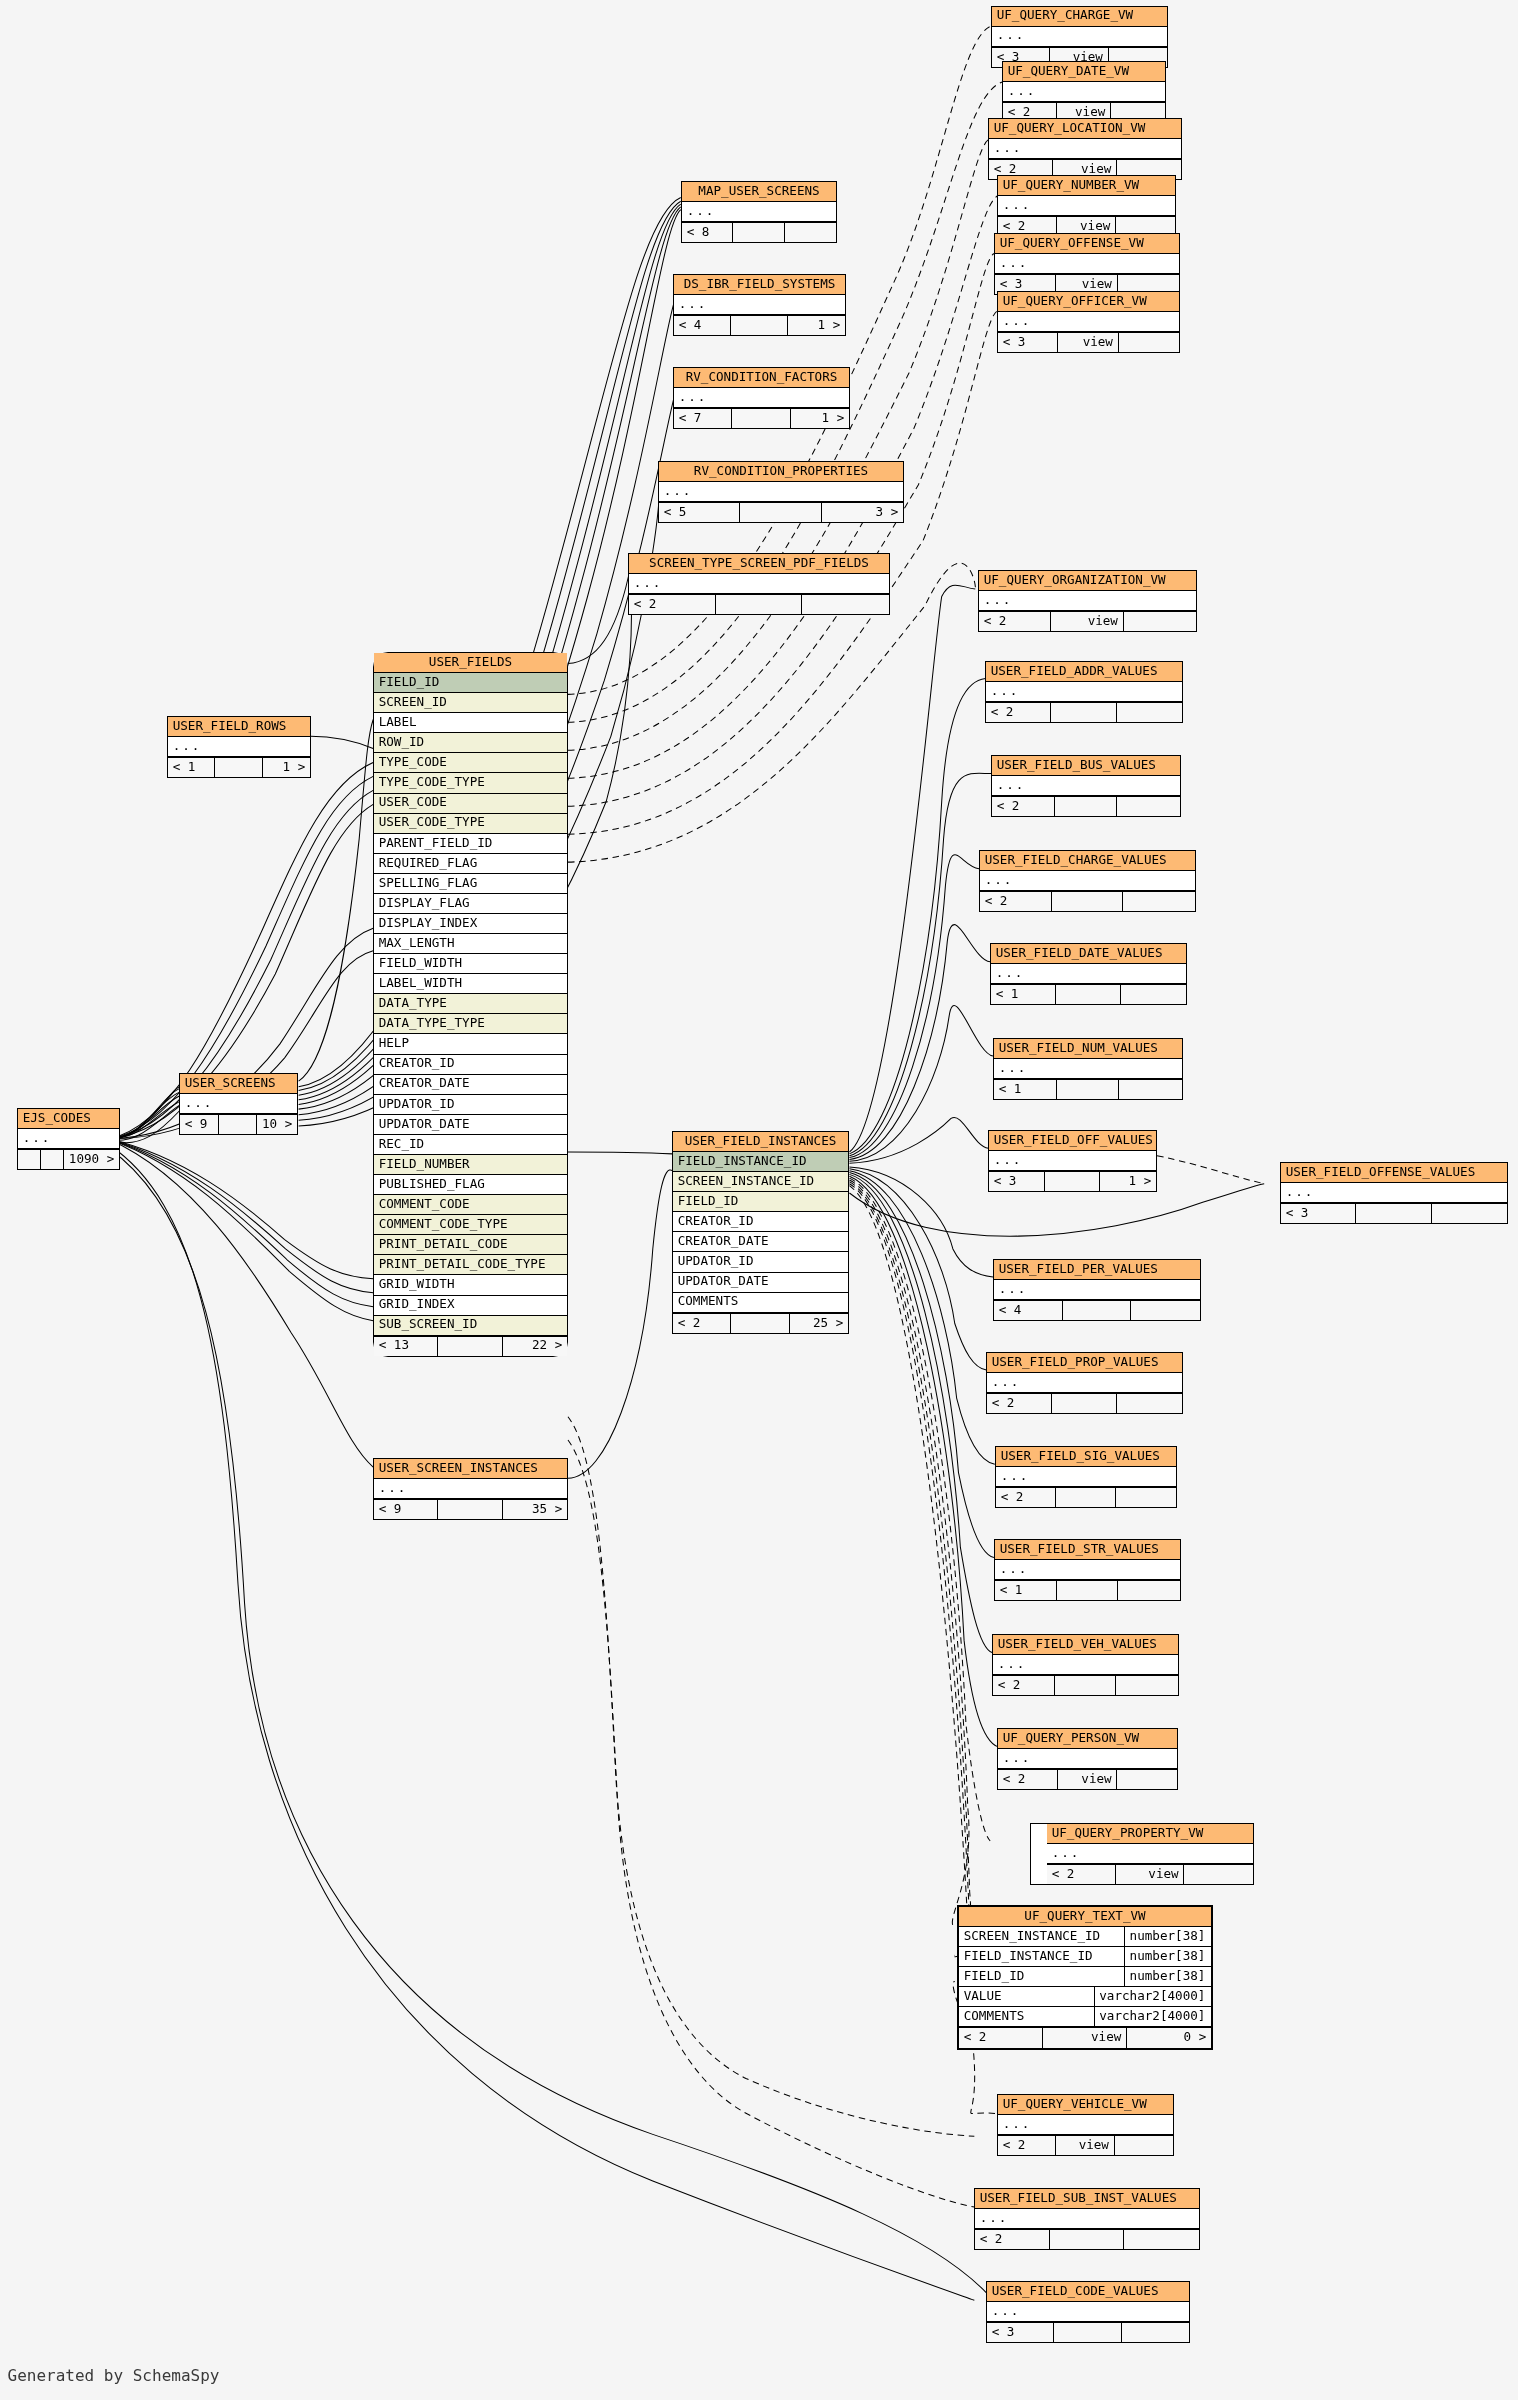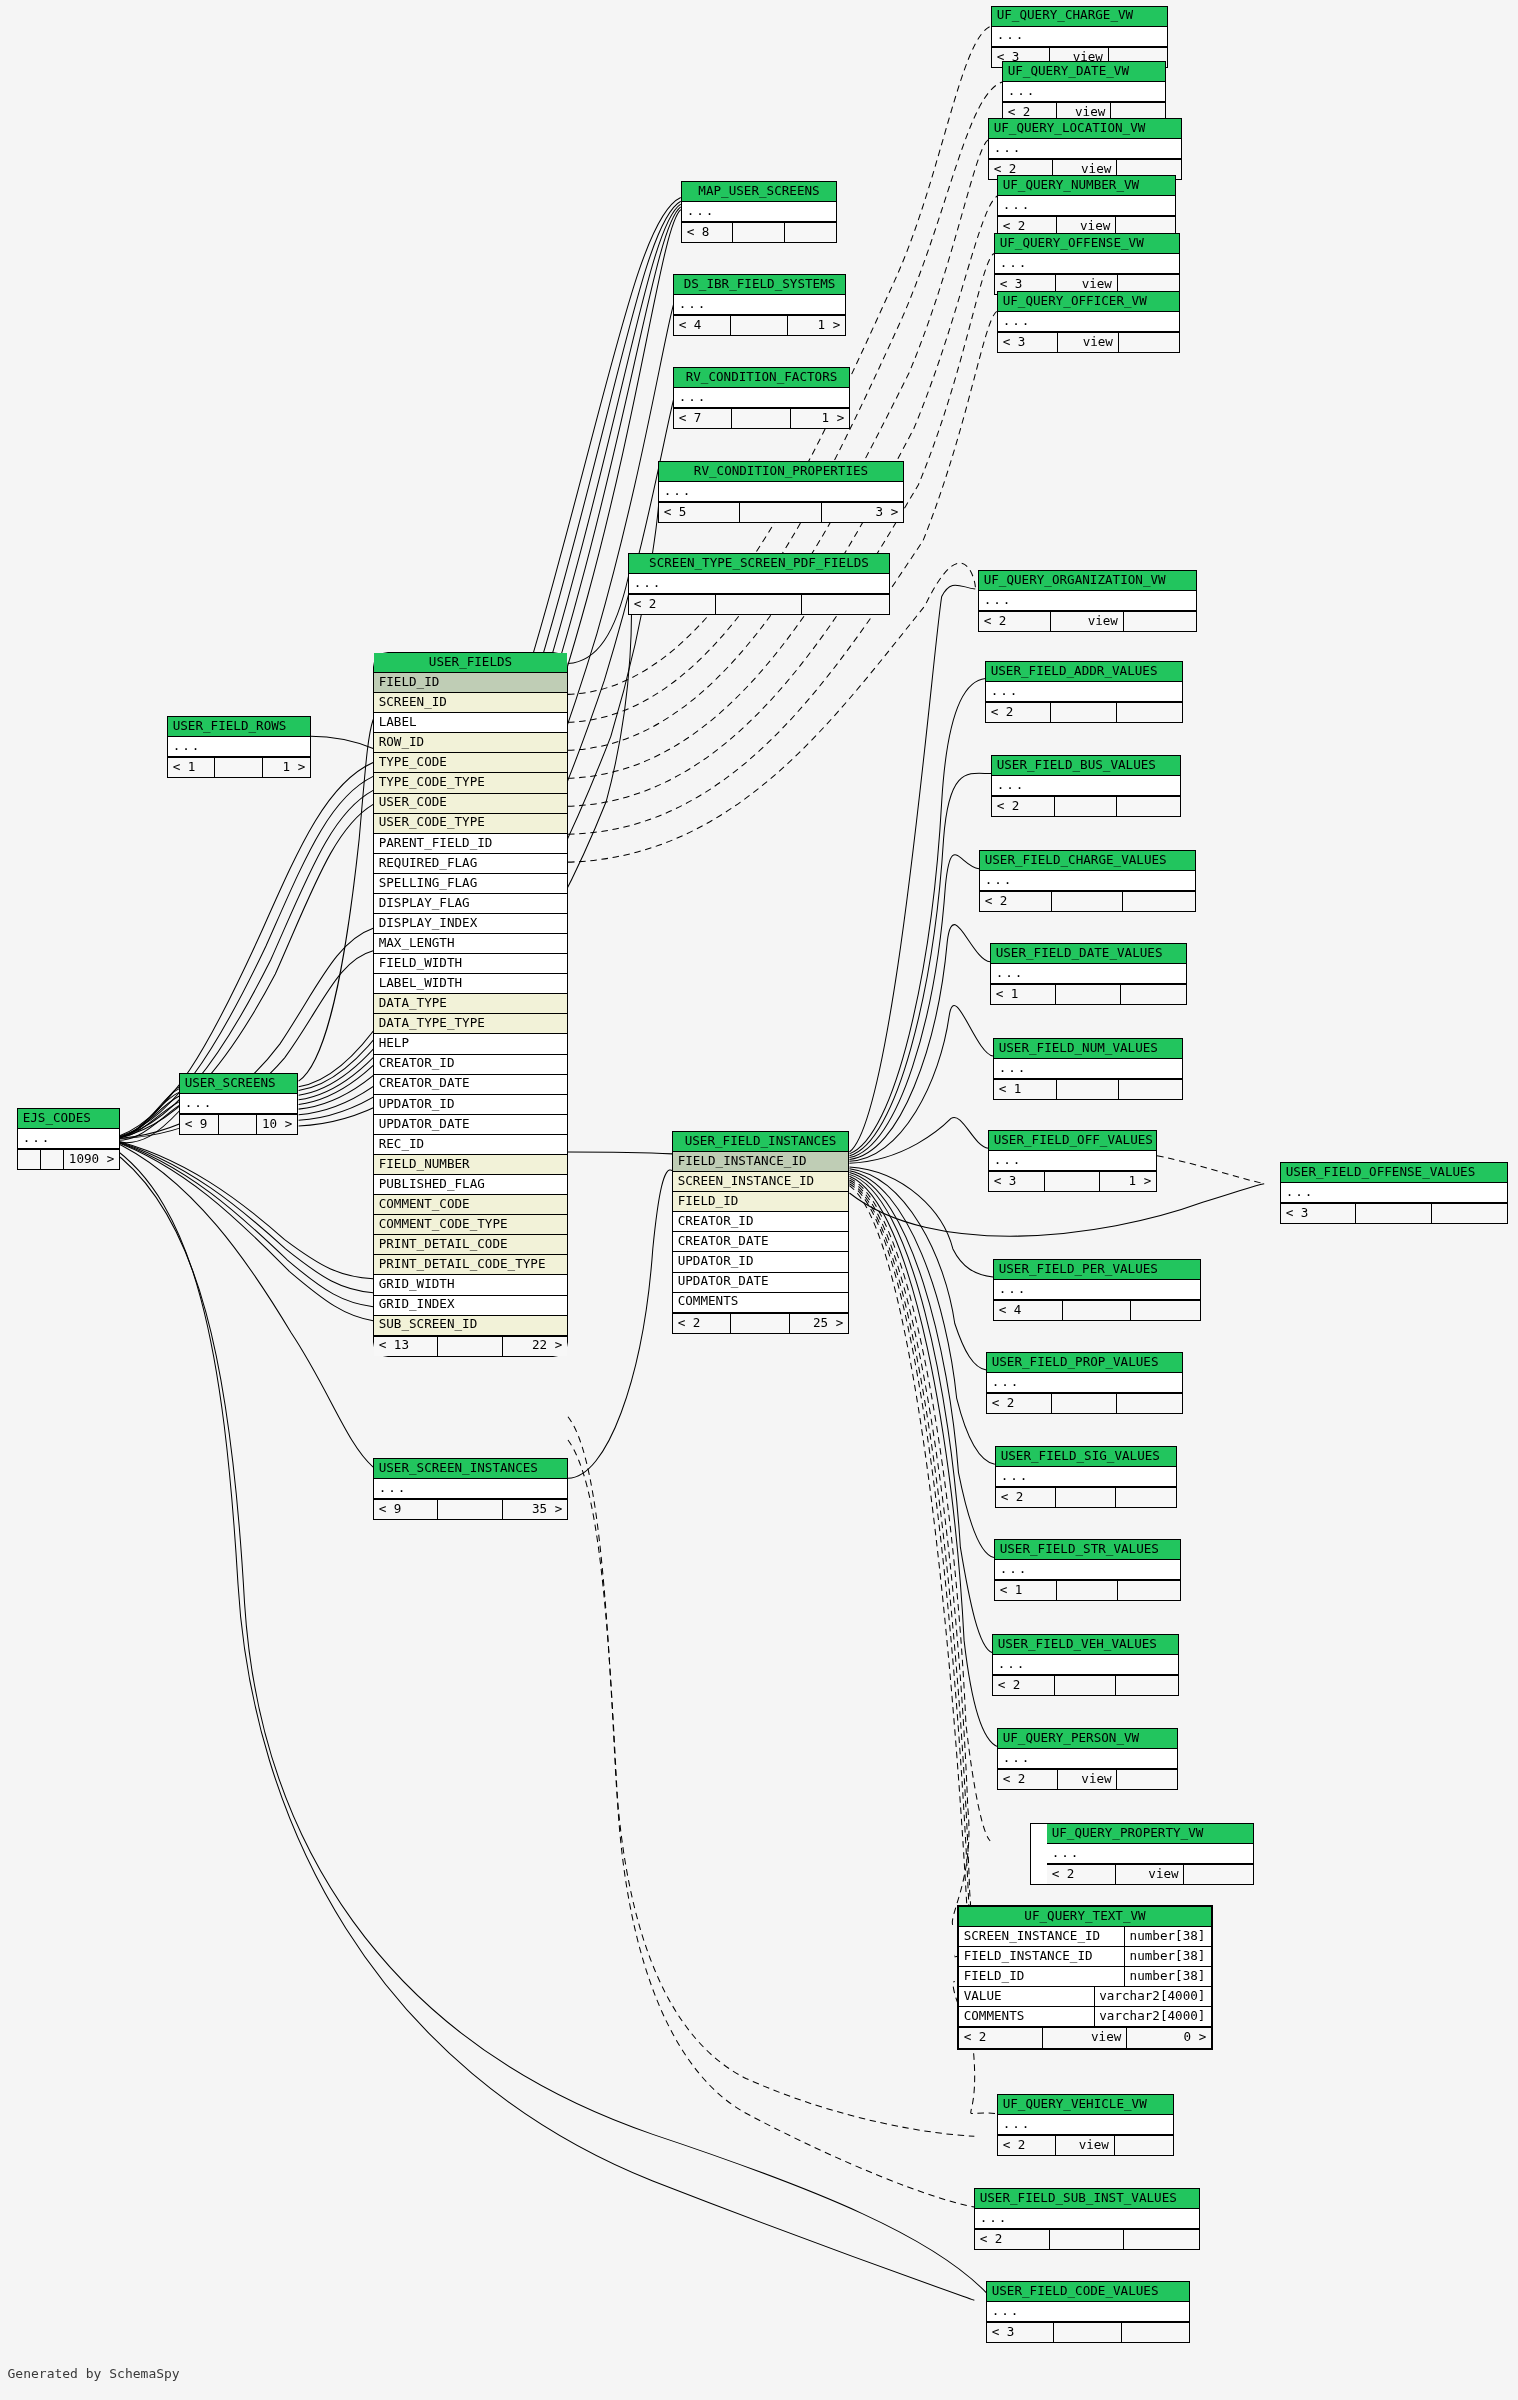--- a/index.html
+++ b/index.html
@@ -16,21 +16,21 @@
     position:absolute;
     background:#ffffff;
     border:0.9px solid #000;
     box-sizing:border-box;
     font-size:12.6px;
     line-height:1;
     z-index:5;
   }
   .tbl.focus{border:2.8px solid #000;}
   .thead{
-    background:#22c55e;
+    background:#fdba74;
     color:#000;
     text-align:center;
     padding:2.8px 4.7px 3.7px 4.7px;
     white-space:nowrap;
     border-bottom:0.9px solid #000;
     letter-spacing:0px;
   }
   .thead.left{text-align:left;}
   .rowline{
     display:flex;
@@ -65,21 +65,21 @@
     box-sizing:border-box;
     white-space:nowrap;
     background:#f7f7f7;
   }
   .foot .f1{text-align:left;border-right:0.9px solid #000;}
   .foot .f2{text-align:right;border-right:0.9px solid #000;}
   .foot .f3{text-align:right;}
   .credit{
     position:absolute;
     left:7.5px;top:2366px;
-    font-size:13px;
+    font-size:16px;
     color:#3a3a3a;
     white-space:nowrap;
     z-index:6;
   }
 </style>
 </head>
 <body>
 
 <svg id="edges" viewBox="0 0 1629 2575" xmlns="http://www.w3.org/2000/svg">
   <g fill="none" stroke="#000" stroke-width="1.1">

